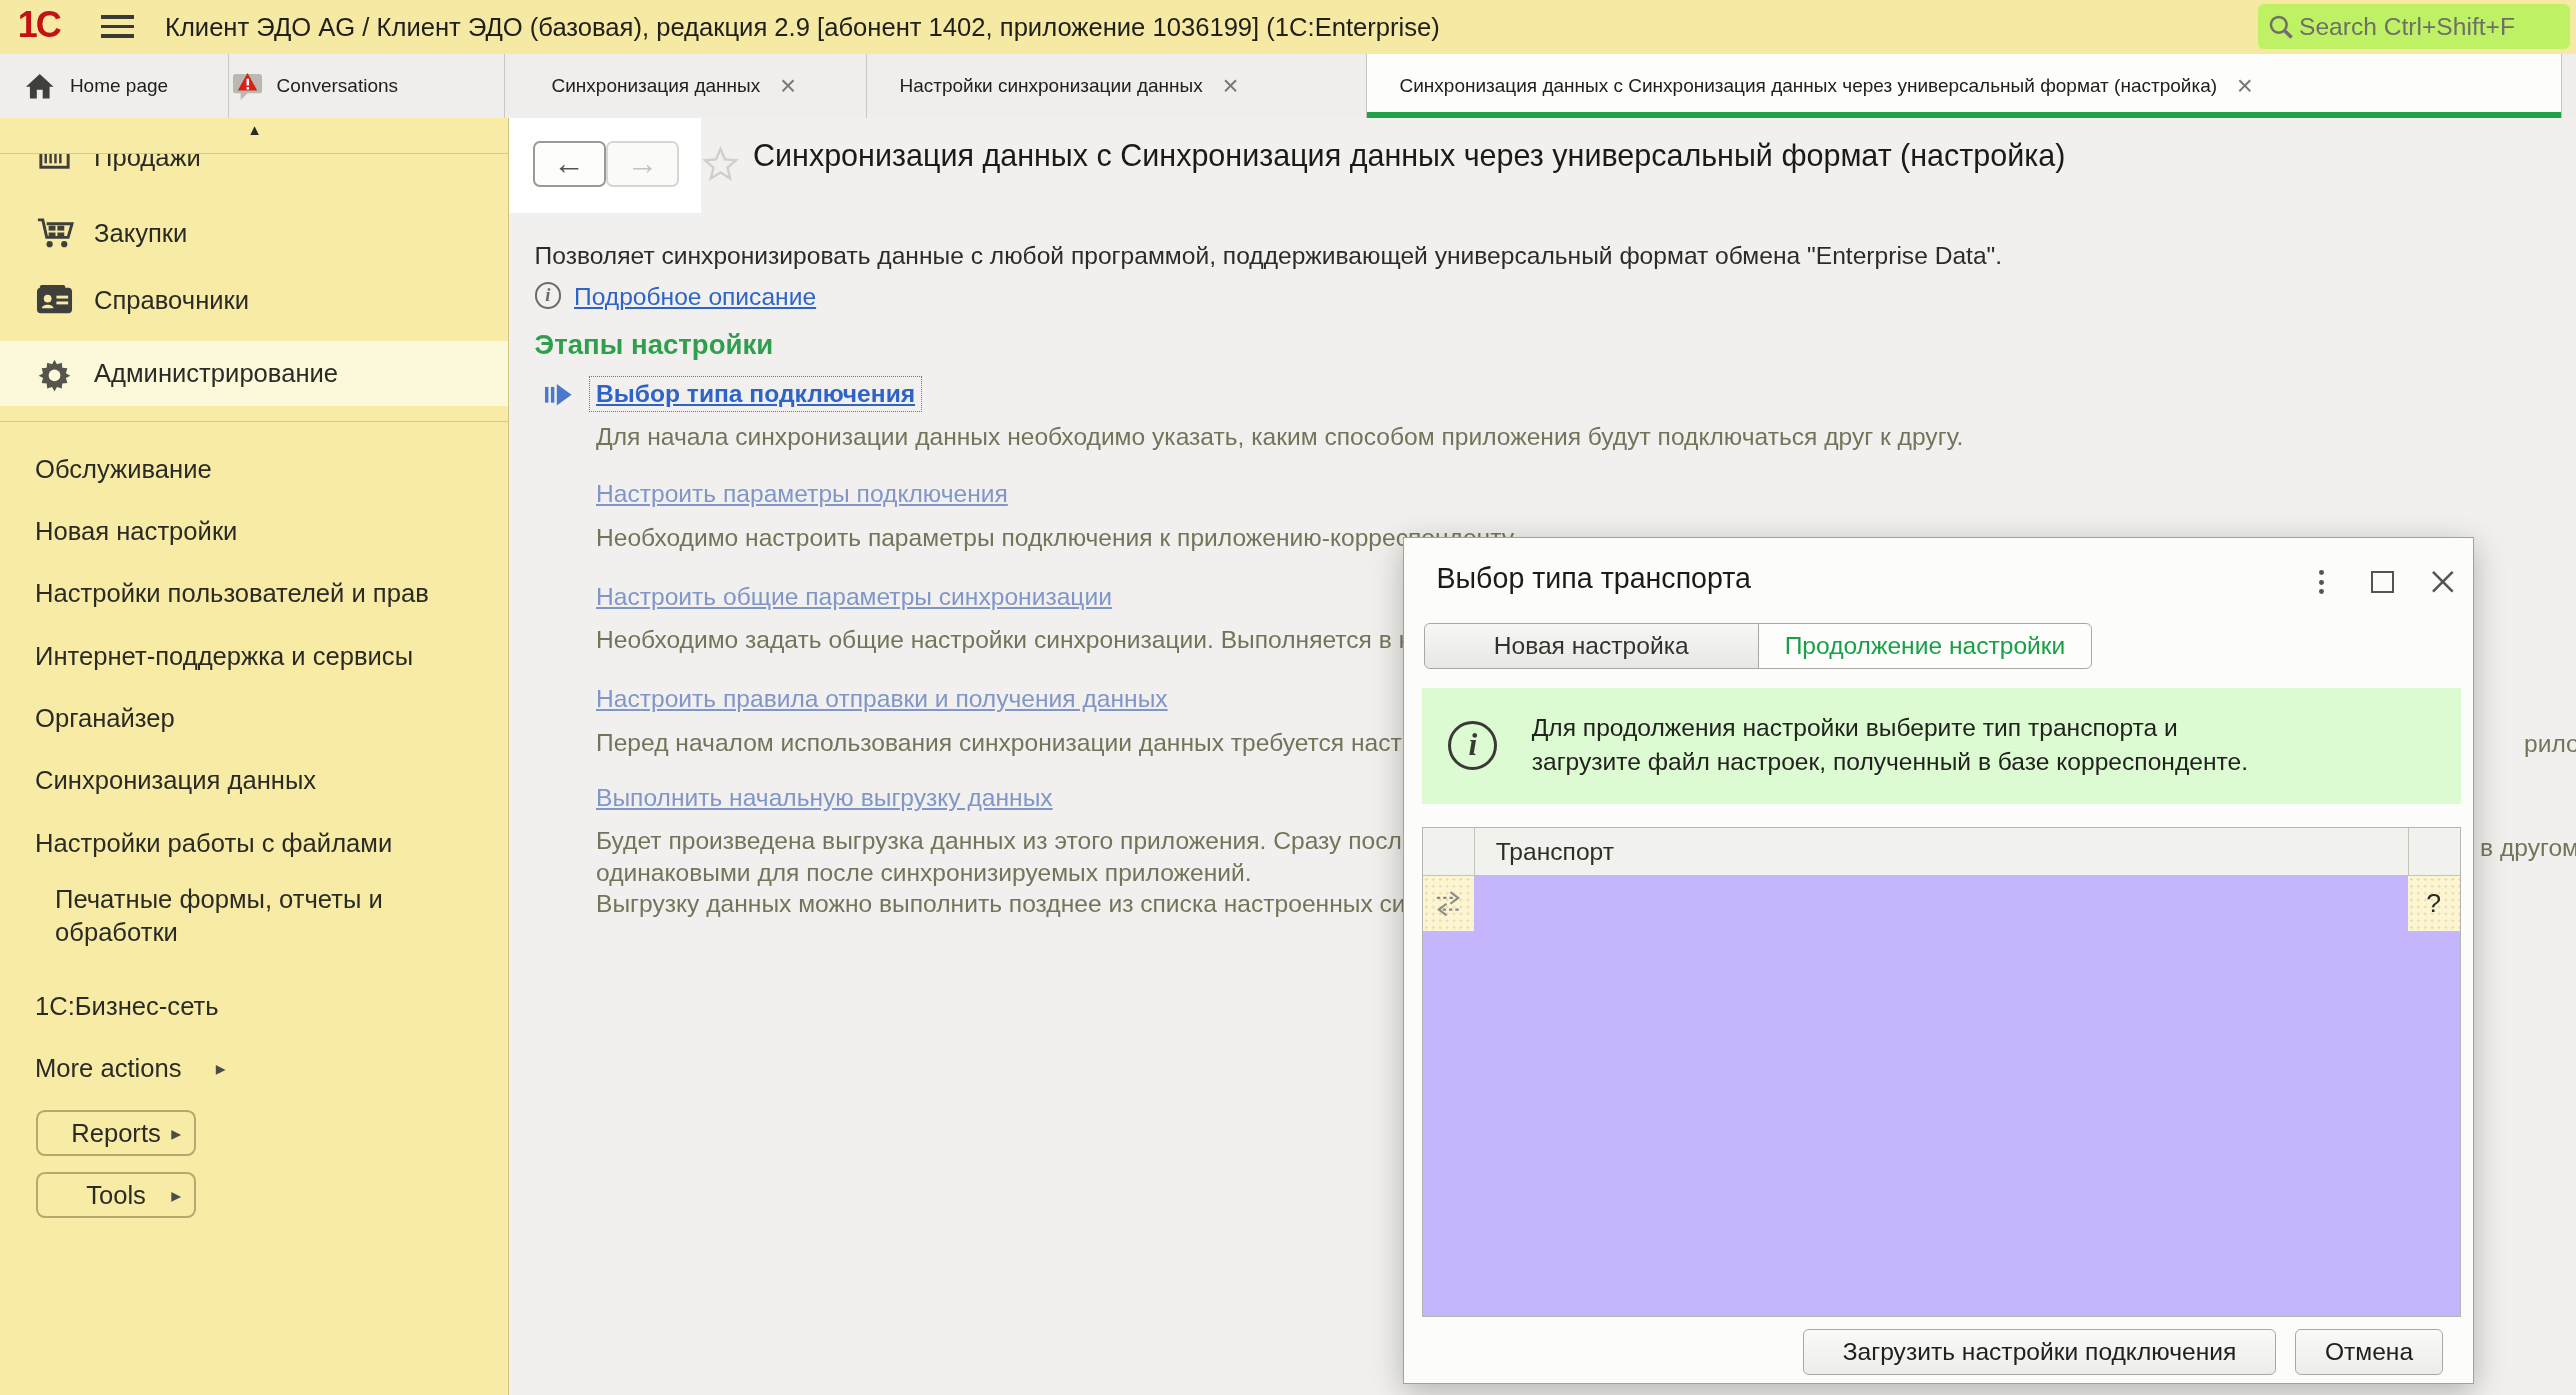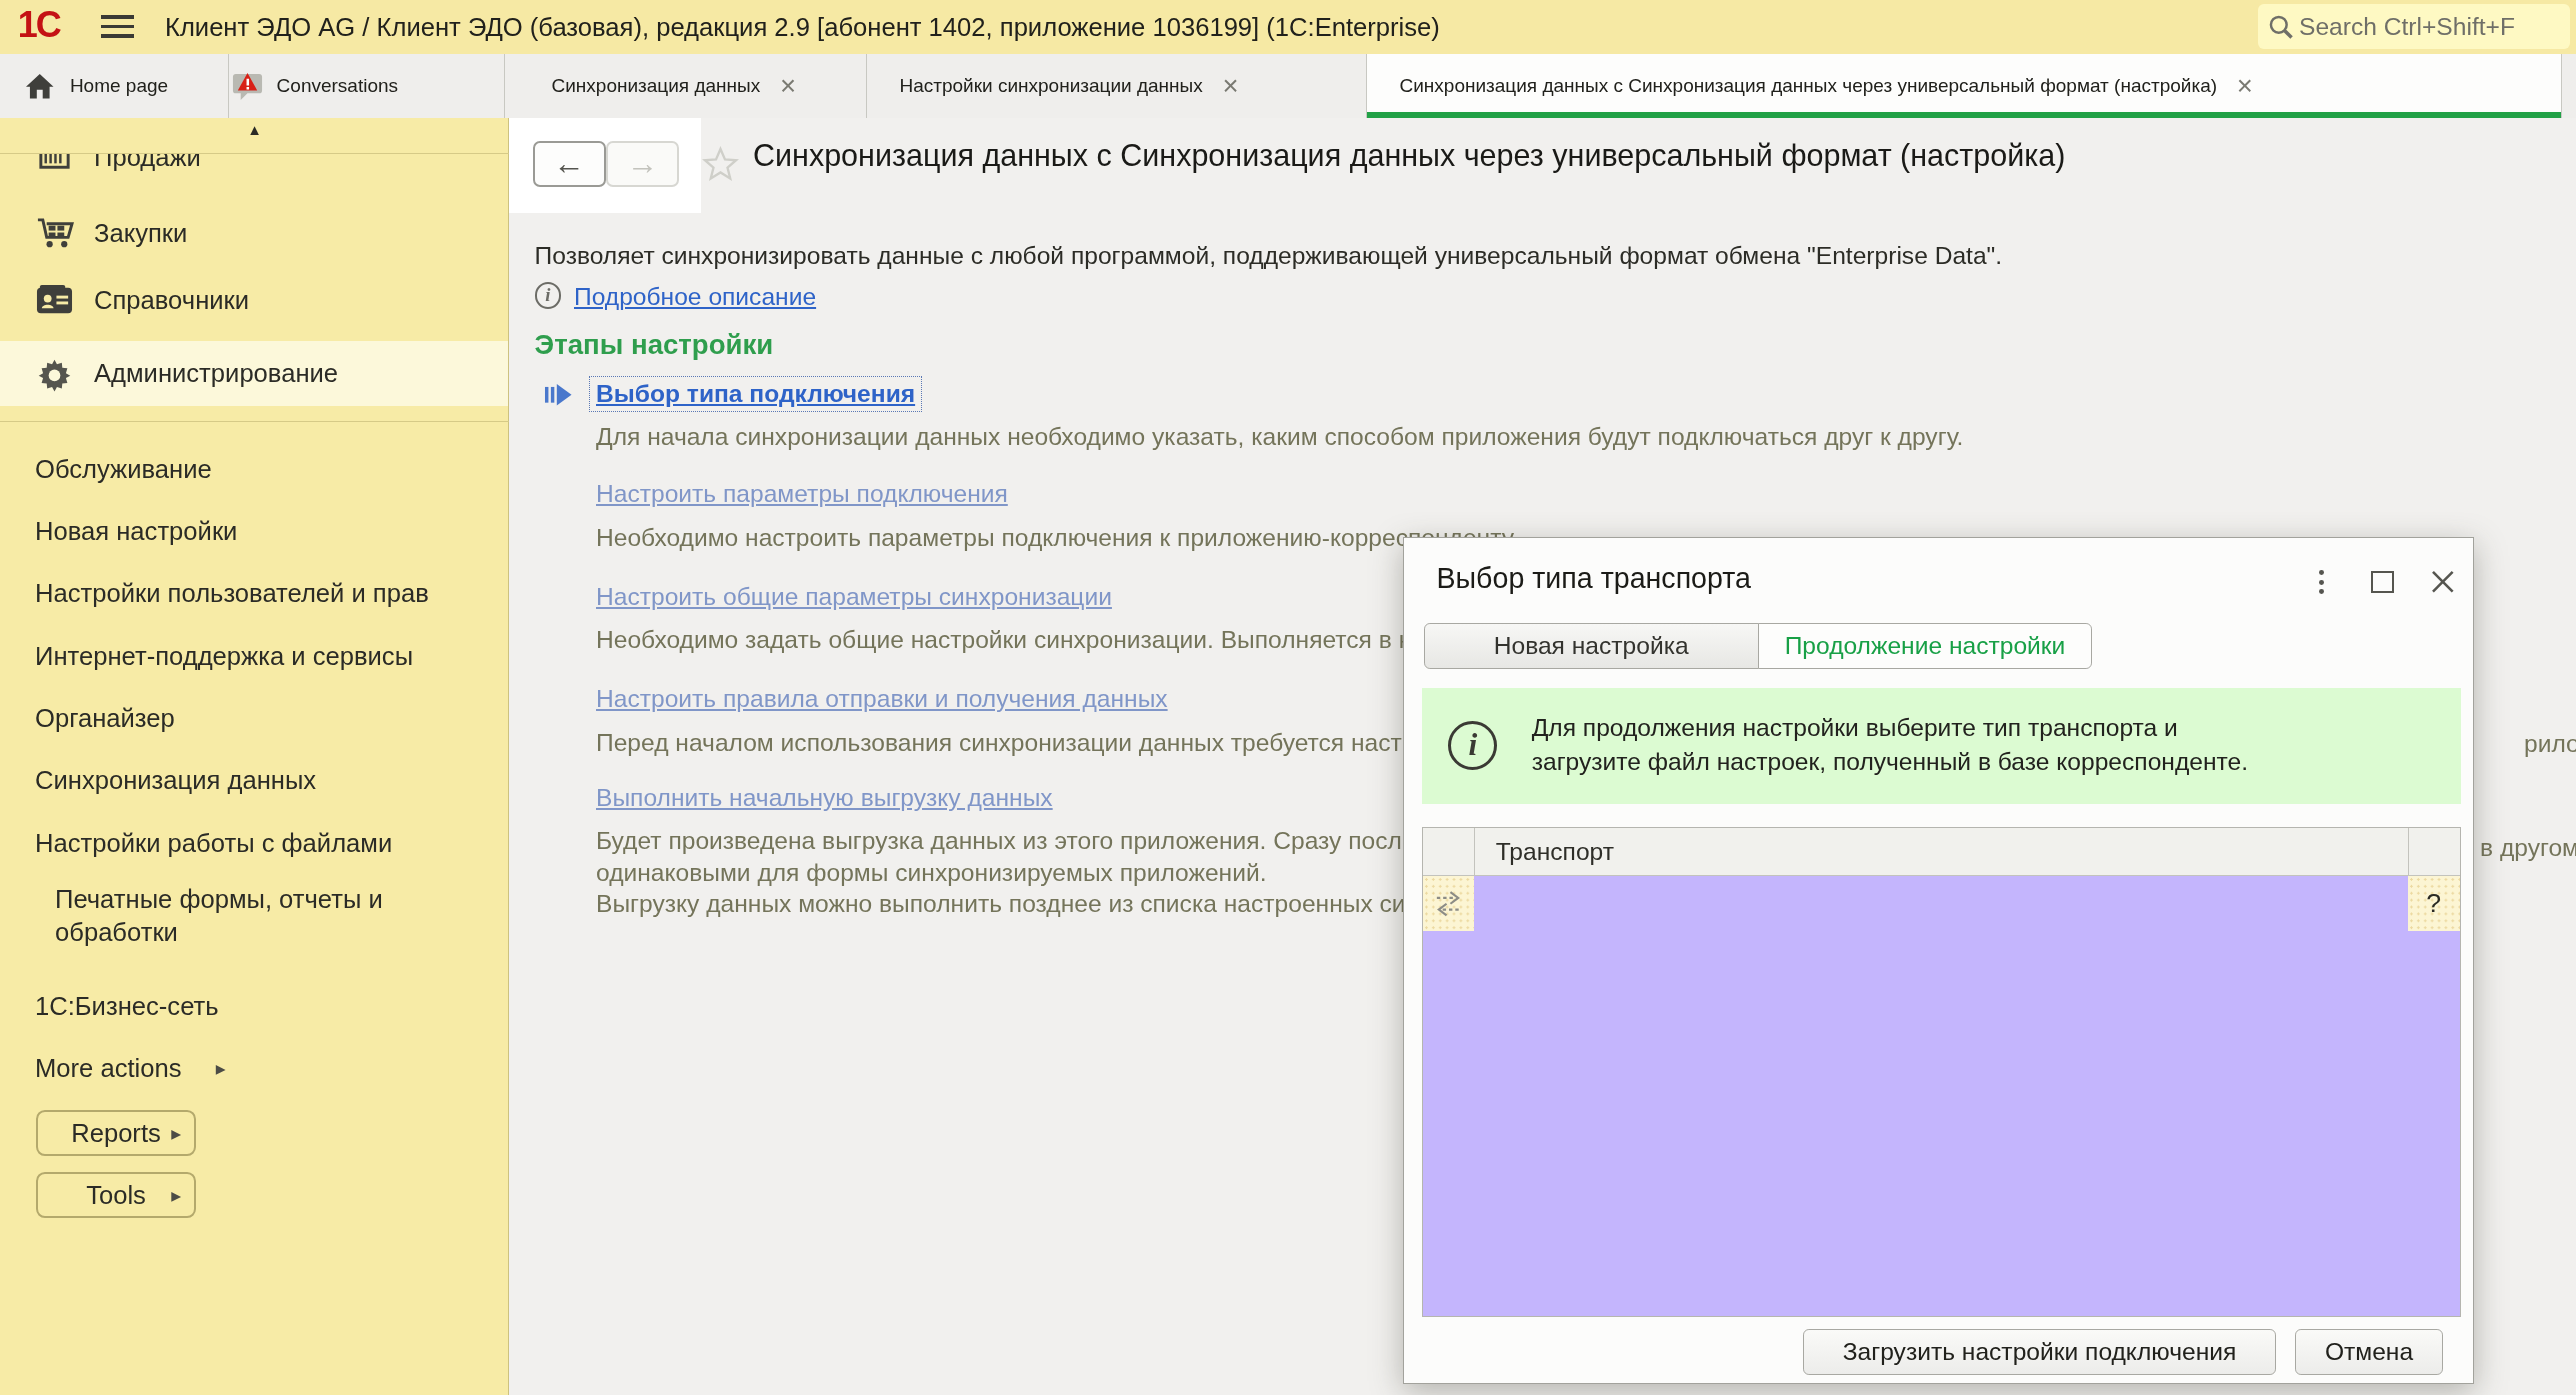--- a/index.html
+++ b/index.html
@@ -5,21 +5,21 @@
   html,body{margin:0;padding:0;}
   body{font-family:"Liberation Sans","DejaVu Sans",sans-serif;}
   .page{position:relative;width:2576px;height:1395px;overflow:hidden;background:#f1f0ee;}
   .abs{position:absolute;}
   
   .titlebar{left:0;top:0;width:2576px;height:54px;background:#f6e9a4;}
   .logo1c{left:17.7px;top:3.9px;font-size:36px;font-weight:700;color:#c41214;letter-spacing:-2px;}
   .hamburger{left:101px;top:14.8px;width:33px;height:24.6px;cursor:pointer;}
   .hamburger div{height:3.9px;background:#3a3a35;margin-bottom:5.9px;}
   .apptitle{left:165px;top:12.8px;font-size:25.6px;color:#21211c;white-space:nowrap;}
-  .searchbox{left:2258px;top:3.9px;width:312px;height:45px;background:#fef9c3;border-radius:5.9px;}
+  .searchbox{left:2258px;top:3.9px;width:312px;height:45px;background:#bef264;border-radius:5.9px;}
   .searchbox input{position:absolute;left:39px;top:0;width:266px;height:45px;border:none;background:transparent;outline:none;font-size:24.6px;color:#6f6f68;font-family:inherit;}
   .searchbox input::placeholder{color:#6f6f68;opacity:1;}
   .mag{left:7.9px;top:8.9px;}
   
   .tabbar{left:0;top:54px;width:2576px;height:64px;background:#efeeec;border-bottom:1px solid #d4d4ce;}
   .tab{top:0;height:64px;display:flex;align-items:center;border-right:1px solid #c8c8c2;box-sizing:border-box;cursor:pointer;}
   .tab .tlabel{font-size:19px;color:#21211c;white-space:nowrap;}
   .tab .tclose{font-size:27.6px;color:#7a7a72;margin-left:19.7px;cursor:pointer;}
   .tab.active{background:#fdfdfc;border-right:1px solid #c8c8c2;}
   .tab.active .greenline{position:absolute;left:0;bottom:0;height:5.9px;width:100%;background:#21a146;}
@@ -278,21 +278,21 @@
     <div class="abs stepdesc" style="top:404px;">Необходимо настроить параметры подключения к приложению-корреспонденту.</div>
 
     <div class="abs steplink" style="top:465px;">Настроить общие параметры синхронизации</div>
     <div class="abs stepdesc" style="top:506px;">Необходимо задать общие настройки синхронизации. Выполняется в каждом из приложений.</div>
 
     <div class="abs steplink" style="top:567px;">Настроить правила отправки и получения данных</div>
     <div class="abs stepdesc" style="top:609px;">Перед началом использования синхронизации данных требуется настроить правила отправки и получения данных.</div>
 
     <div class="abs steplink" style="top:666px;">Выполнить начальную выгрузку данных</div>
     <div class="abs stepdesc" style="top:707px;">Будет произведена выгрузка данных из этого приложения. Сразу после этого следует выполнить загрузку данных, чтобы настройки стали</div>
-    <div class="abs stepdesc" style="top:739px;">одинаковыми для формы синхронизируемых приложений.</div>
+    <div class="abs stepdesc" style="top:739px;">одинаковыми для после синхронизируемых приложений.</div>
     <div class="abs stepdesc" style="top:770px;">Выгрузку данных можно выполнить позднее из списка настроенных синхронизаций данных.</div>
 
     <div class="abs frag" style="left:2015px;top:612px;">риложени</div>
     <div class="abs frag" style="left:1971px;top:716px;">в другом</div>
   </div>
 
   <div class="abs dialog">
     <div class="abs dtitle">Выбор типа транспорта</div>
     <div class="abs dctl" style="left:901px;">
         <span class="dots">

